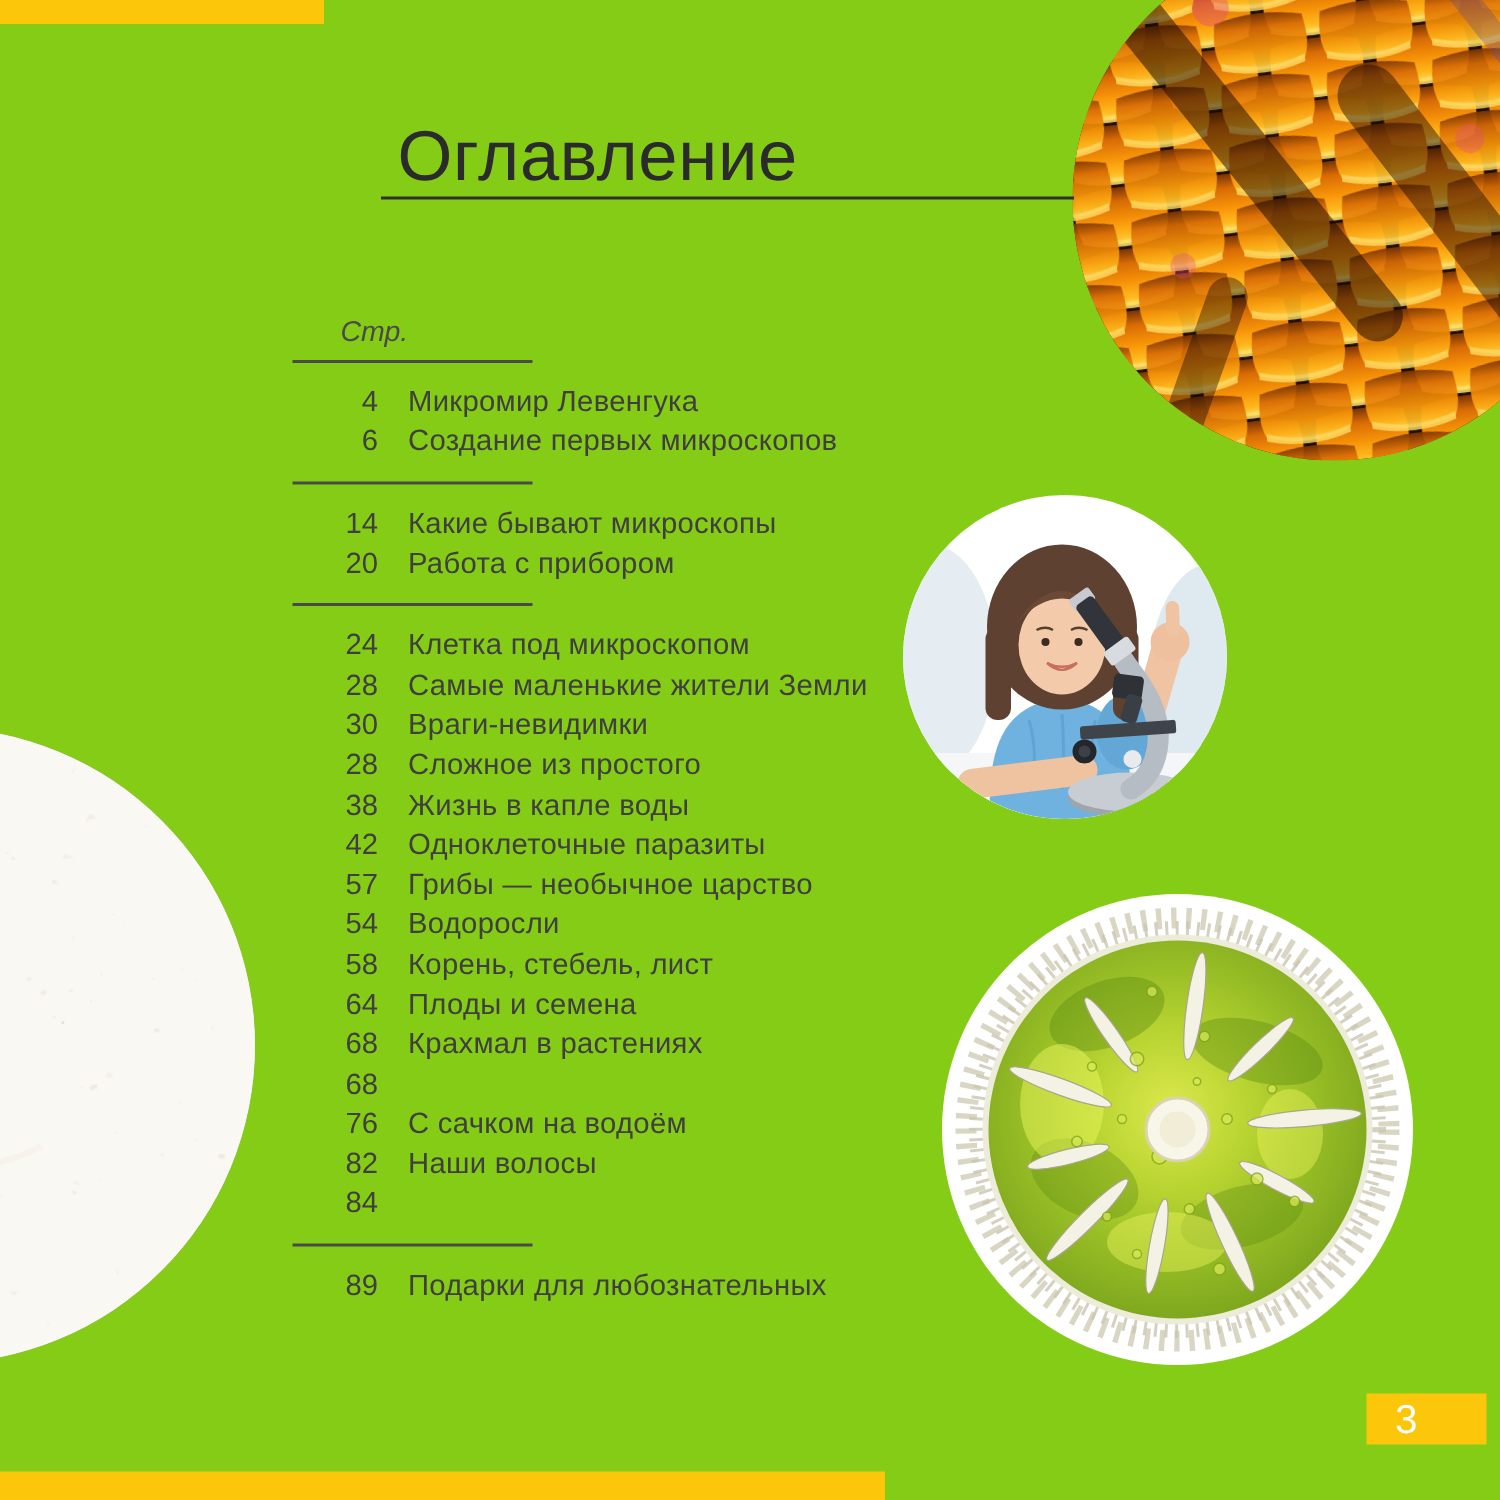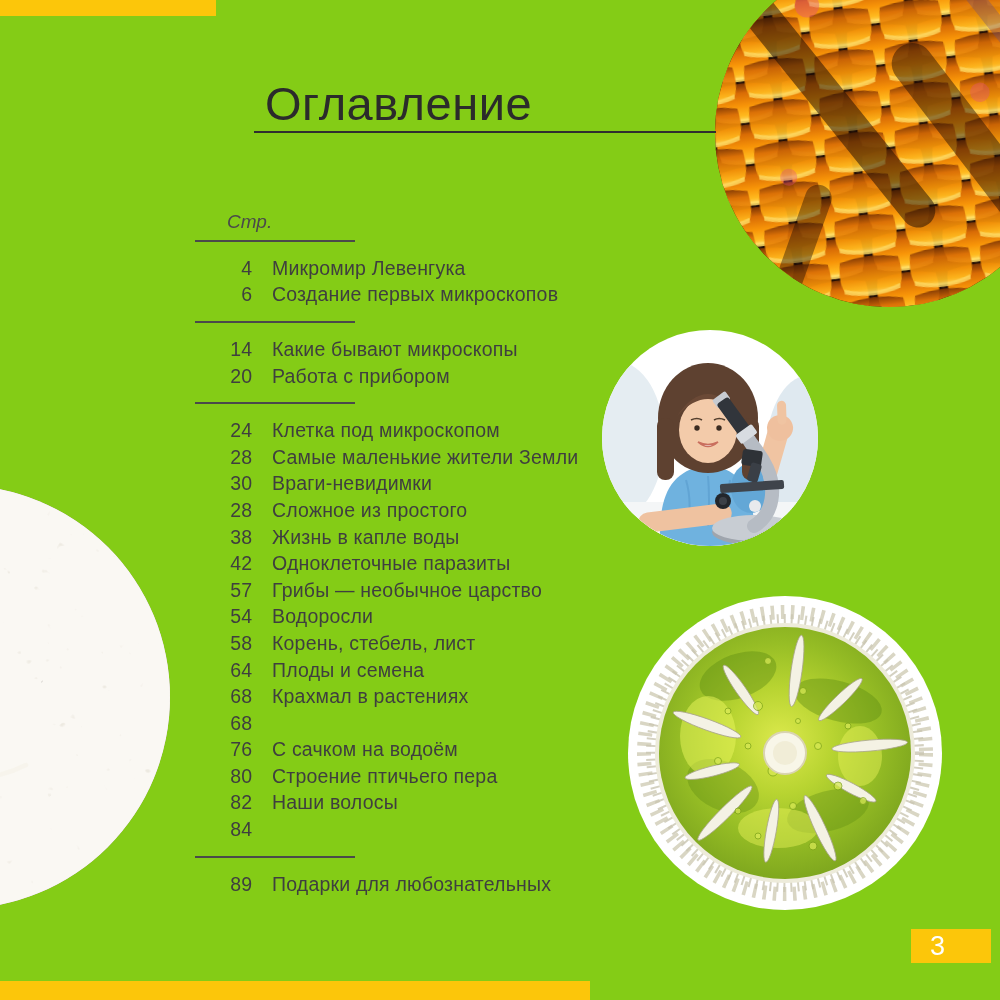--- a/index.html
+++ b/index.html
@@ -139,24 +139,20 @@
         <span class="toc-title">Крахмал в растениях</span>
       </div>
       <div class="toc-row">
         <span class="toc-page">68</span>
       </div>
       <div class="toc-row">
         <span class="toc-page">76</span>
         <span class="toc-title">С сачком на водоём</span>
       </div>
       <div class="toc-row">
-        <span class="toc-page">80</span>
-        <span class="toc-title">Строение птичьего пера</span>
-      </div>
-      <div class="toc-row">
         <span class="toc-page">82</span>
         <span class="toc-title">Наши волосы</span>
       </div>
       <div class="toc-row">
         <span class="toc-page">84</span>
       </div>
       <div class="divider"></div>
       <div class="toc-row">
         <span class="toc-page">89</span>
         <span class="toc-title">Подарки для любознательных</span>

